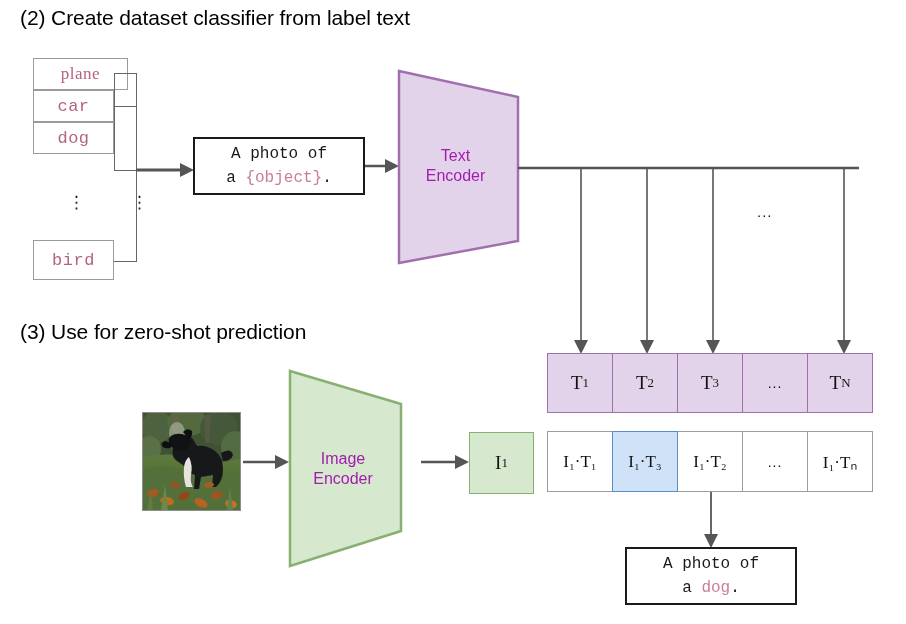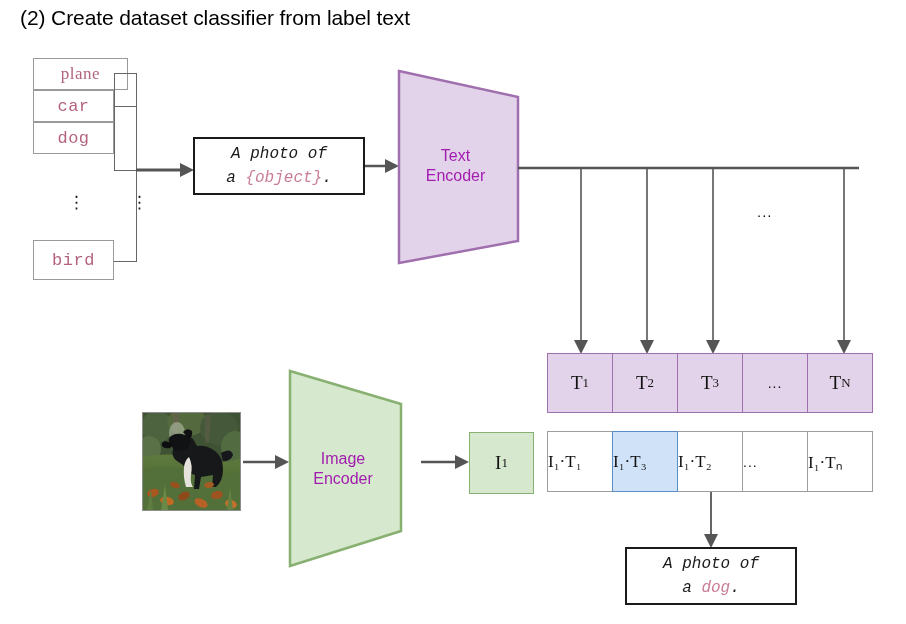--- a/index.html
+++ b/index.html
@@ -74,21 +74,20 @@
     border: 2px solid #1a1a1a;
     background: #ffffff;
     display: flex;
     flex-direction: column;
     align-items: center;
     justify-content: center;
     font-family: "Liberation Mono", monospace;
     font-size: 16px;
     color: #1a1a1a;
     line-height: 24px;
-    font-style: italic;
   }
   #prompt-template { left: 193px; top: 137px; width: 172px; height: 58px; }
   #prompt-result   { left: 625px; top: 547px; width: 172px; height: 58px; }
   .pink { color: #c97d96; }
 
   
   .encoder-label {
     position: absolute;
     left: 0; right: 0;
     text-align: center;
@@ -134,20 +133,21 @@
     display: flex;
   }
   .dot-cell {
     box-sizing: border-box;
     width: 66px; height: 61px;
     border: 1px solid #9d9d9d;
     margin-left: -1px;
     background: #ffffff;
     display: flex;
     align-items: center;
+    justify-content: center;
     font-family: "Liberation Serif", serif;
     font-size: 17px;
     color: #111111;
     white-space: nowrap;
   }
   .dot-cell:first-child { margin-left: 0; }
   .dot-cell.highlight {
     background: #cfe2f7;
     border-color: #5b8dc8;
     z-index: 2;
@@ -185,20 +185,21 @@
 
   svg { display: block; }
 </style>
 </head>
 <body>
 
 <div class="stage">
 
   <div class="abs heading" id="heading-2">(2) Create dataset classifier from label text</div>
 
+  <div class="abs heading" id="heading-3">(3) Use for zero-shot prediction</div>
 
   <div class="abs label-box" id="label-plane">
     <span>plane</span>
   </div>
   <div class="abs label-box" id="label-car">
     <span>car</span>
   </div>
   <div class="abs label-box" id="label-dog">
     <span>dog</span>
   </div>

